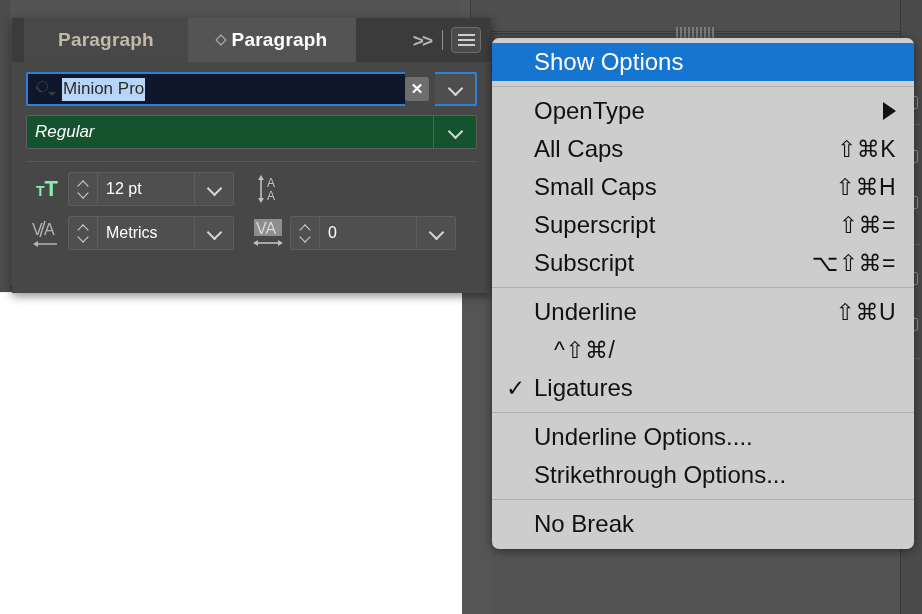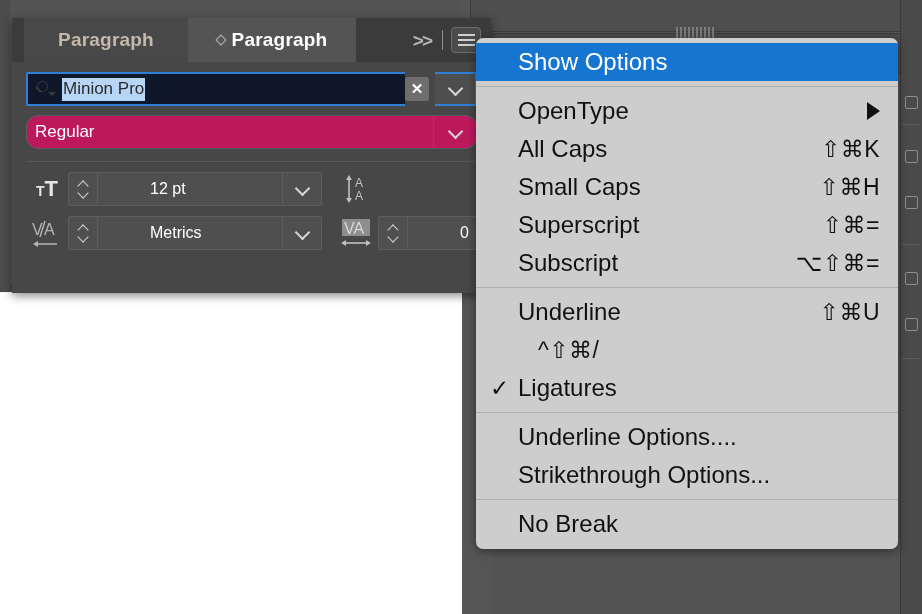--- a/index.html
+++ b/index.html
@@ -243,23 +243,24 @@
     justify-content: center;
     box-sizing: border-box;
   }
 
   
   #font-style-row {
     margin-top: 9px;
     height: 34px;
     display: flex;
     border: 1px solid #5d5d5d;
-    border-radius: 12px;
-    box-sizing: border-box;
-    background: #be185d;
+    border-radius: 2px;
+    box-sizing: border-box;
+    background: #14532d;
+    font-style: italic;
   }
   #font-style-value {
     flex: 1;
     display: flex;
     align-items: center;
     padding-left: 8px;
     color: #ffffff;
     font-size: 17px;
   }
   #font-style-dropdown {
@@ -295,21 +296,20 @@
     justify-content: center;
     flex: none;
   }
   .metric-box {
     display: flex;
     height: 34px;
     border: 1px solid #5d5d5d;
     border-radius: 2px;
     background: #4f4f4f;
     box-sizing: border-box;
-    gap: 44px;
   }
   .stepper {
     width: 28px;
     border-right: 1px solid #5d5d5d;
     display: flex;
     flex-direction: column;
     align-items: center;
     justify-content: center;
     gap: 5px;
     flex: none;
@@ -360,29 +360,29 @@
   .chev::after {
     content: "";
     position: absolute;
     left: 2px; top: -2px;
     width: 9px; height: 9px;
     border-right: 2px solid #d6d6d6;
     border-bottom: 2px solid #d6d6d6;
     transform: rotate(45deg);
   }
   .ico-txt {
-    color: #e5e5e5;
+    color: #86efac;
     font-weight: bold;
     line-height: 1;
   }
 
   
   #context-menu {
     position: absolute;
-    left: 476px; top: 38px;
+    left: 492px; top: 38px;
     width: 422px;
     background: #cdcdcd;
     border-radius: 7px;
     box-shadow: 0 2px 10px rgba(0,0,0,.45);
     padding: 5px 0 6px 0;
     box-sizing: border-box;
     overflow: hidden;
   }
   .menu-item {
     position: relative;

